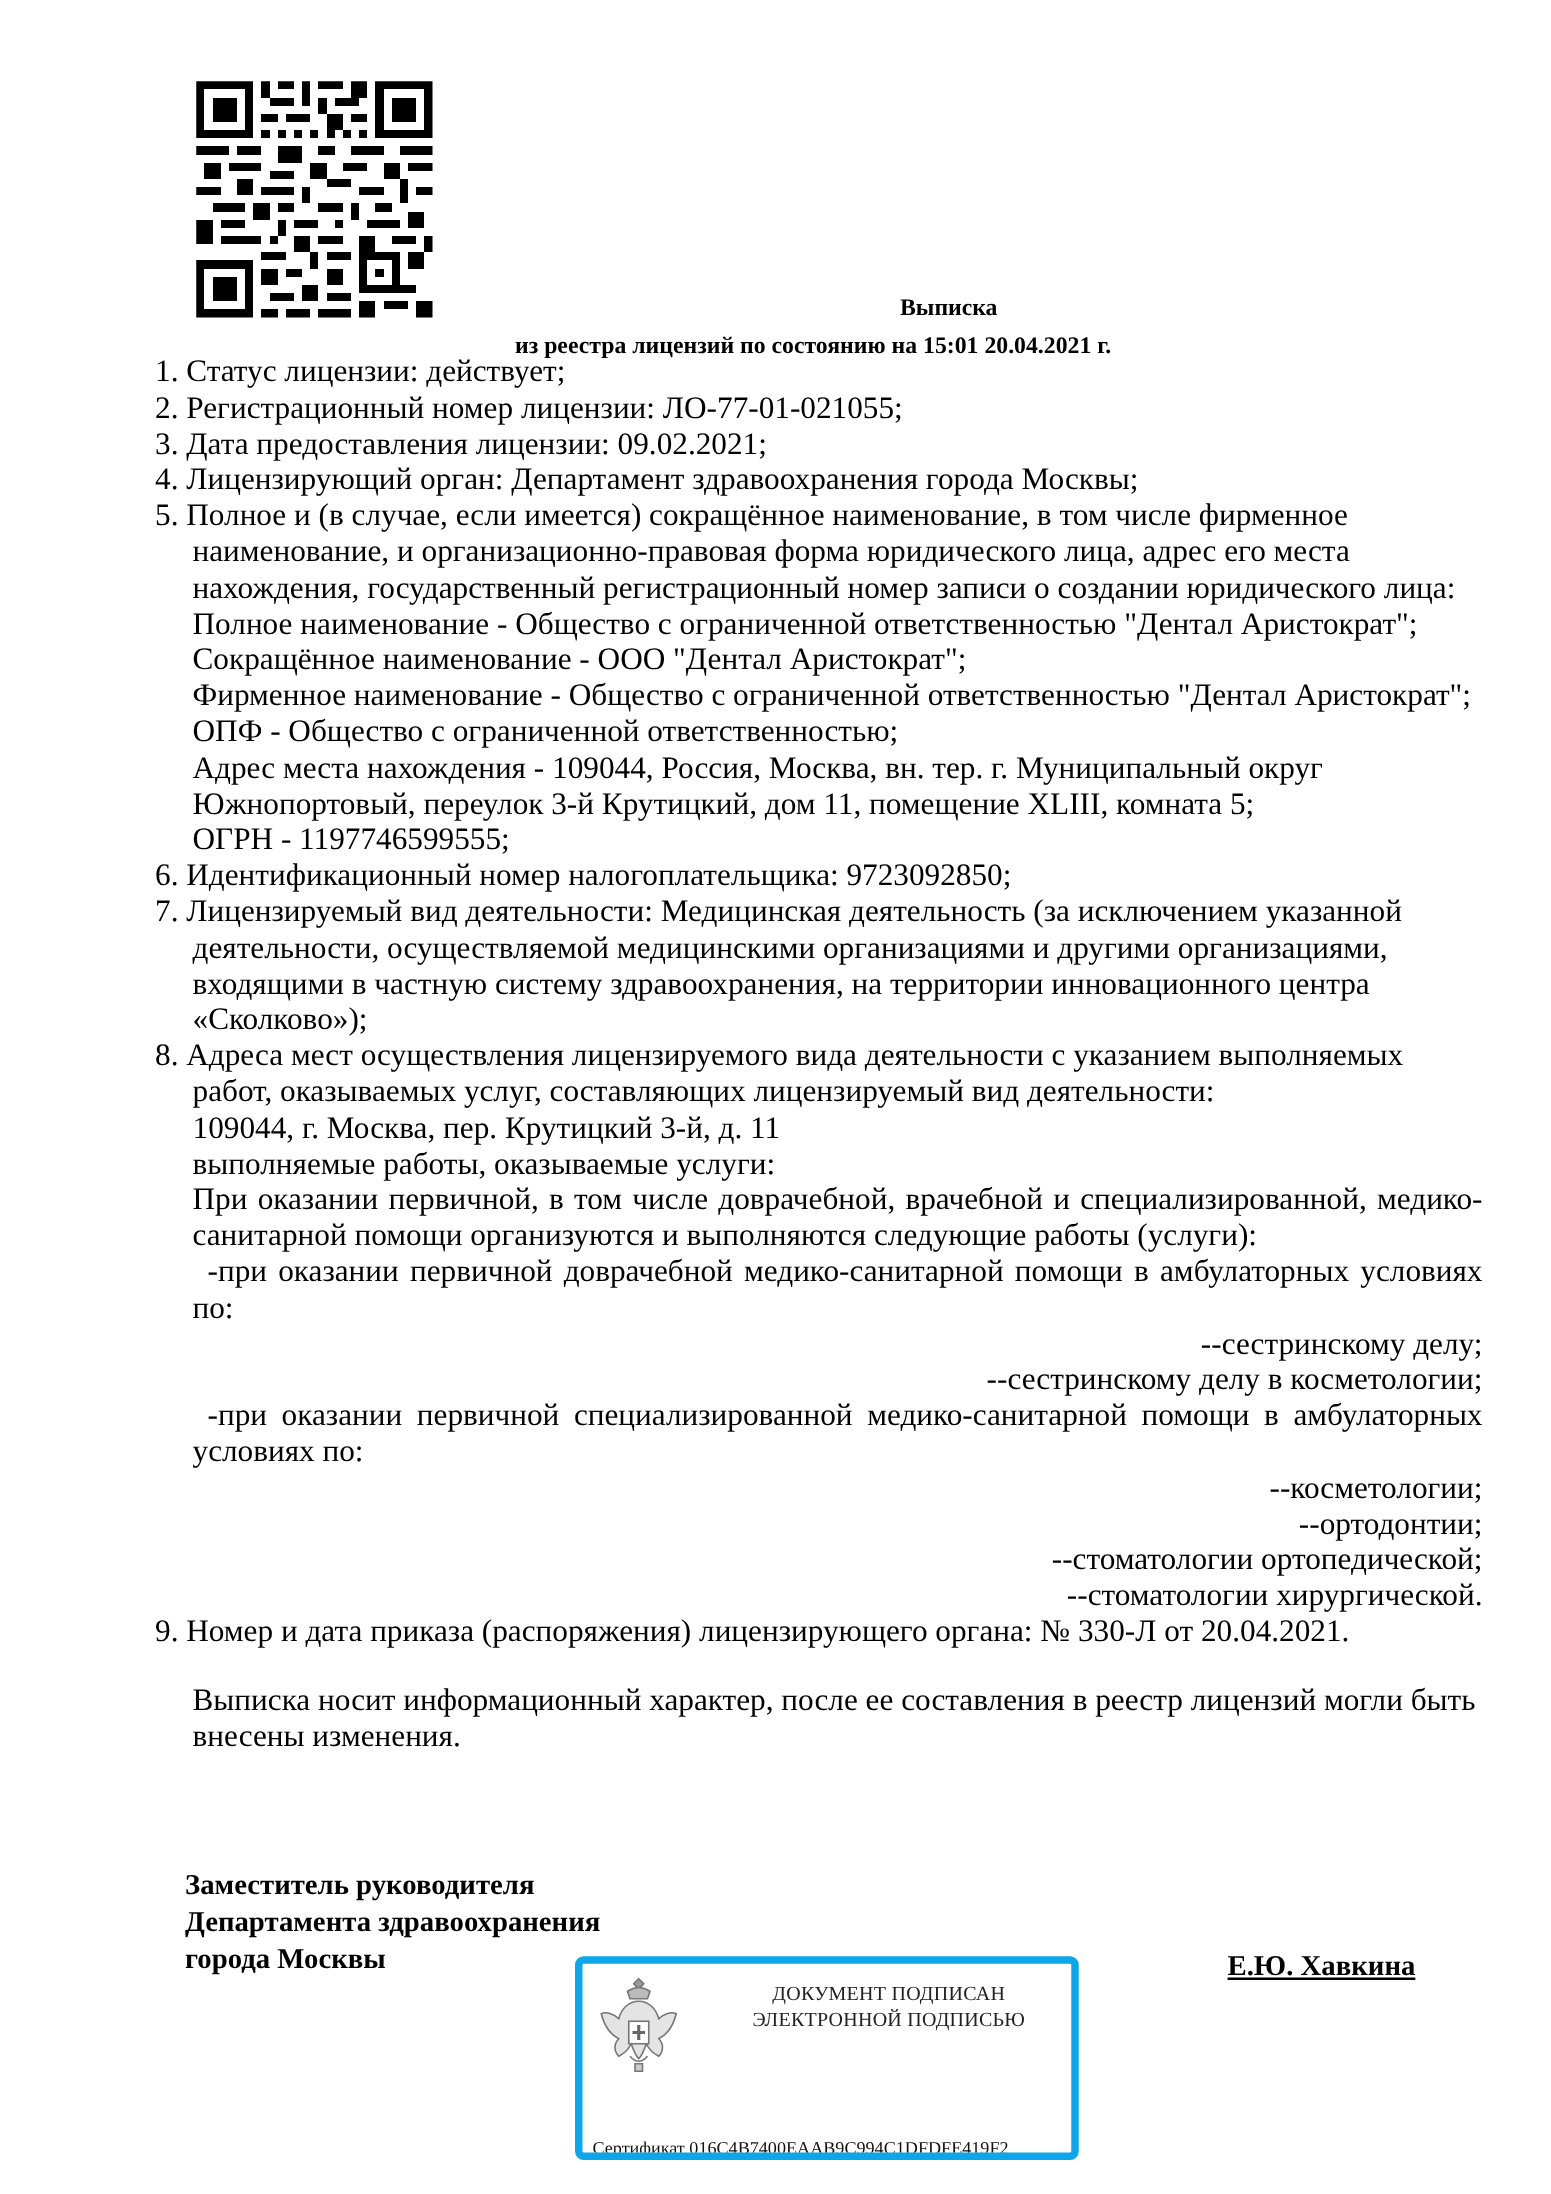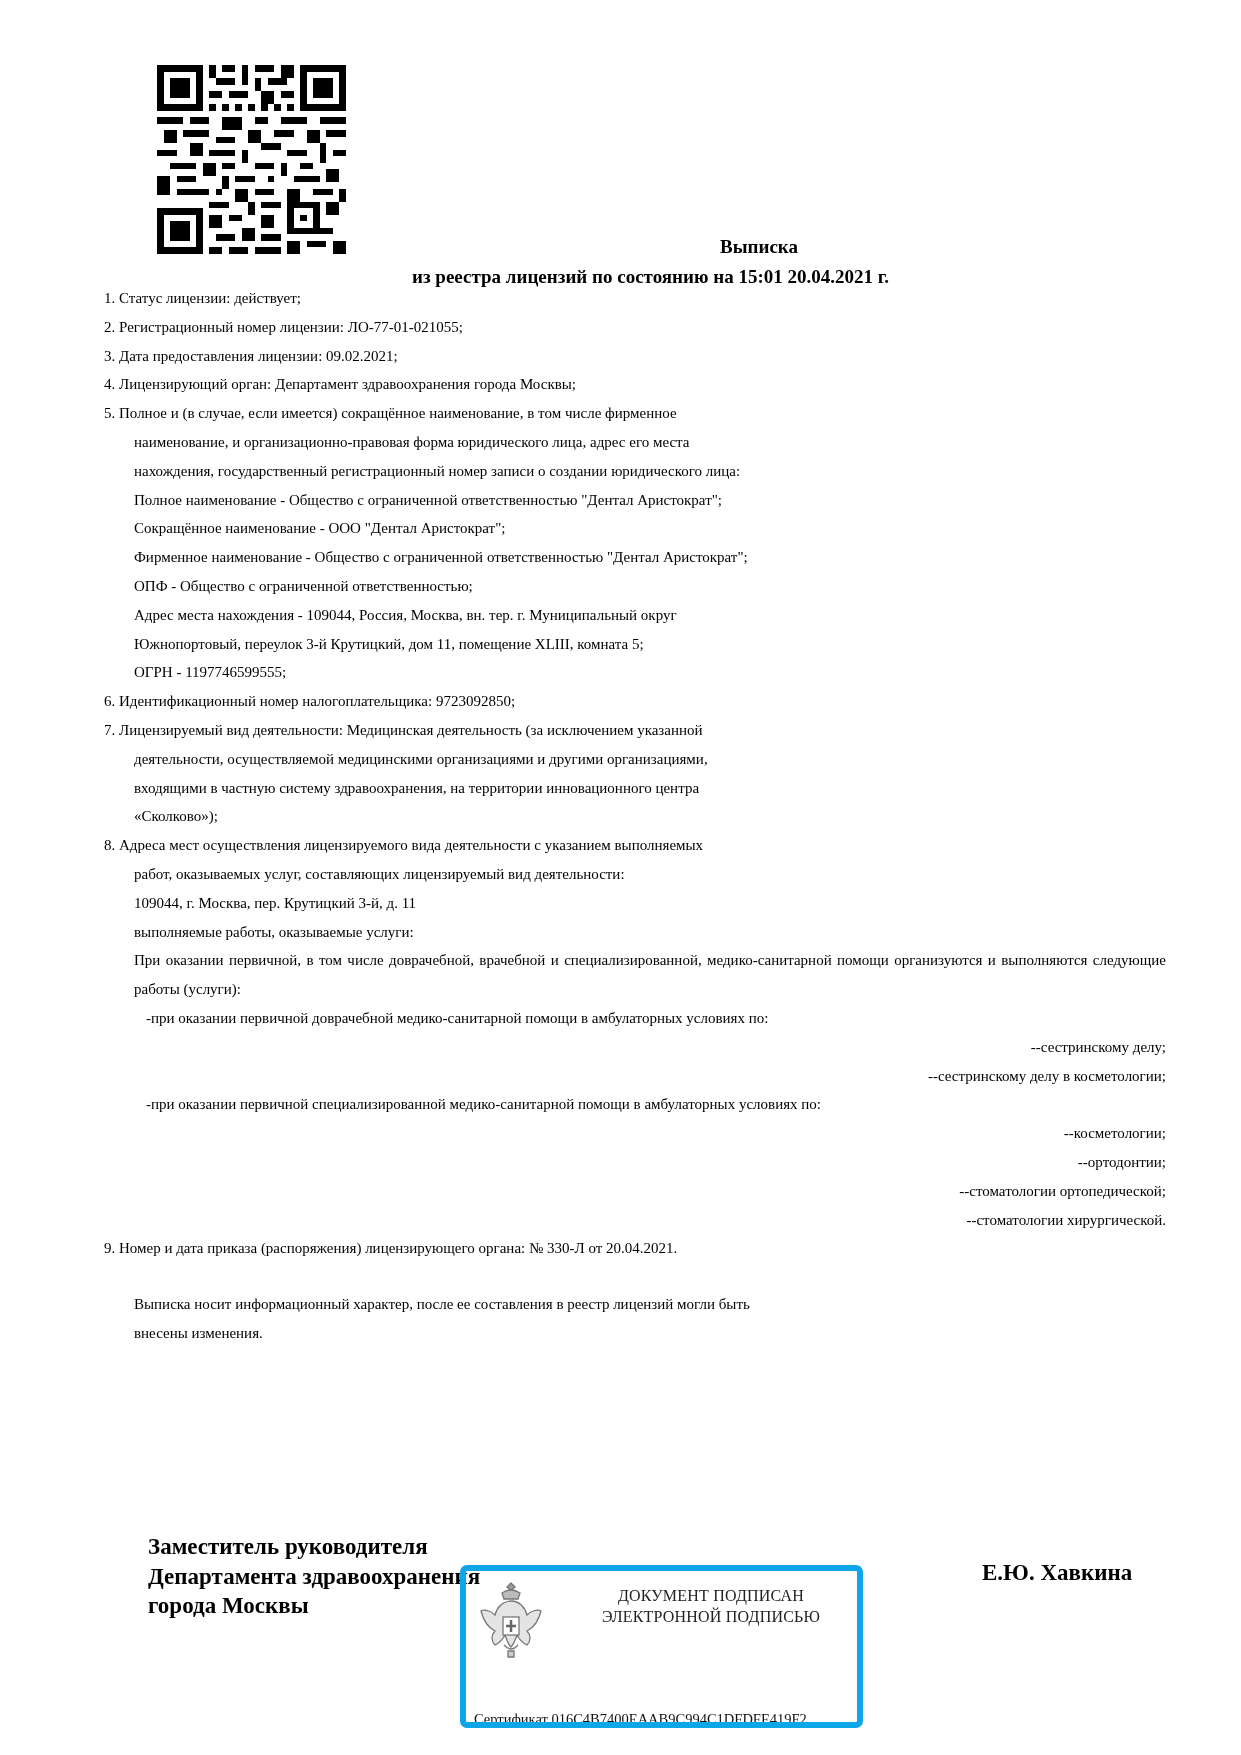--- a/index.html
+++ b/index.html
@@ -2,27 +2,27 @@
 <html><head>
 <meta charset="utf-8">
 <style>
   html, body { margin:0; padding:0; background:#ffffff; }
   body { width:1241px; height:1755px; position:relative; overflow:hidden;
          font-family:"Liberation Serif", "DejaVu Serif", serif; color:#000; }
   .qr { position:absolute; left:157px; top:65px; width:189px; height:189px; }
   .title { position:absolute; font-weight:bold; font-size:19px; white-space:nowrap; }
   #t1 { left:720px; top:236px; }
   #t2 { left:412px; top:266px; }
-  .body { position:absolute; left:104px; top:284px; width:1062px; font-size:15px; line-height:28.8px; }
+  .body { position:absolute; left:124px; top:284px; width:1062px; font-size:25px; line-height:28.8px; }
   .ln { height:28.8px; white-space:nowrap; }
   .ind { padding-left:30px; }
   .sub2 { padding-left:54px;text-align:right; }
   .gap { height:28.8px; }
-  .sig { position:absolute; left:148px; top:1532px; font-weight:bold; font-size:23px; line-height:29.5px; }
-  .signame { position:absolute; left:982px; top:1560px; font-weight:bold; font-size:23px; white-space:nowrap; }
+  .sig { position:absolute; left:148px; top:1493px; font-weight:bold; font-size:23px; line-height:29.5px; }
+  .signame { position:absolute; left:982px; top:1560px; font-weight:bold; font-size:23px; white-space:nowrap;text-decoration:underline; }
   .stamp { position:absolute; left:460px; top:1565px; width:403px; height:163px;
            border:6px solid #0ea5e9; border-radius:7px; box-sizing:border-box; overflow:hidden; }
   .crest { position:absolute; left:12px; top:8px; width:66px; height:82px; }
   .stamp-head { position:absolute; left:95px; top:14px; width:300px; text-align:center;
                 font-size:16px; line-height:21px; color:#222; letter-spacing:0.2px; }
   .stamp-lines { position:absolute; left:8px; top:98px; font-size:14.5px; line-height:20px; color:#111; white-space:nowrap;margin-top:40px; }
   .stamp-lines b { font-weight:bold; }
 </style>
 </head>
 <body>

